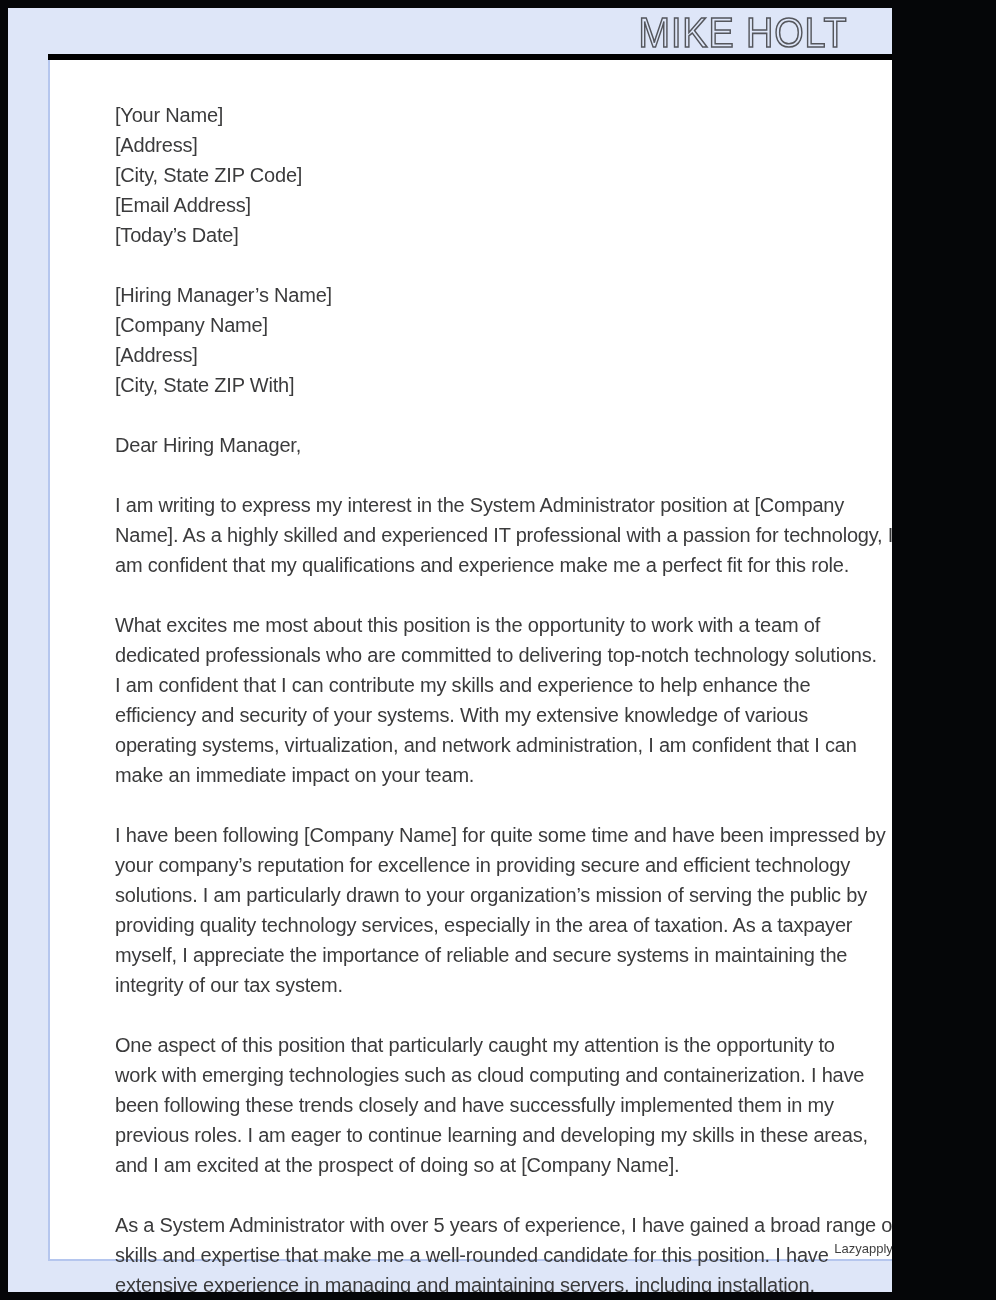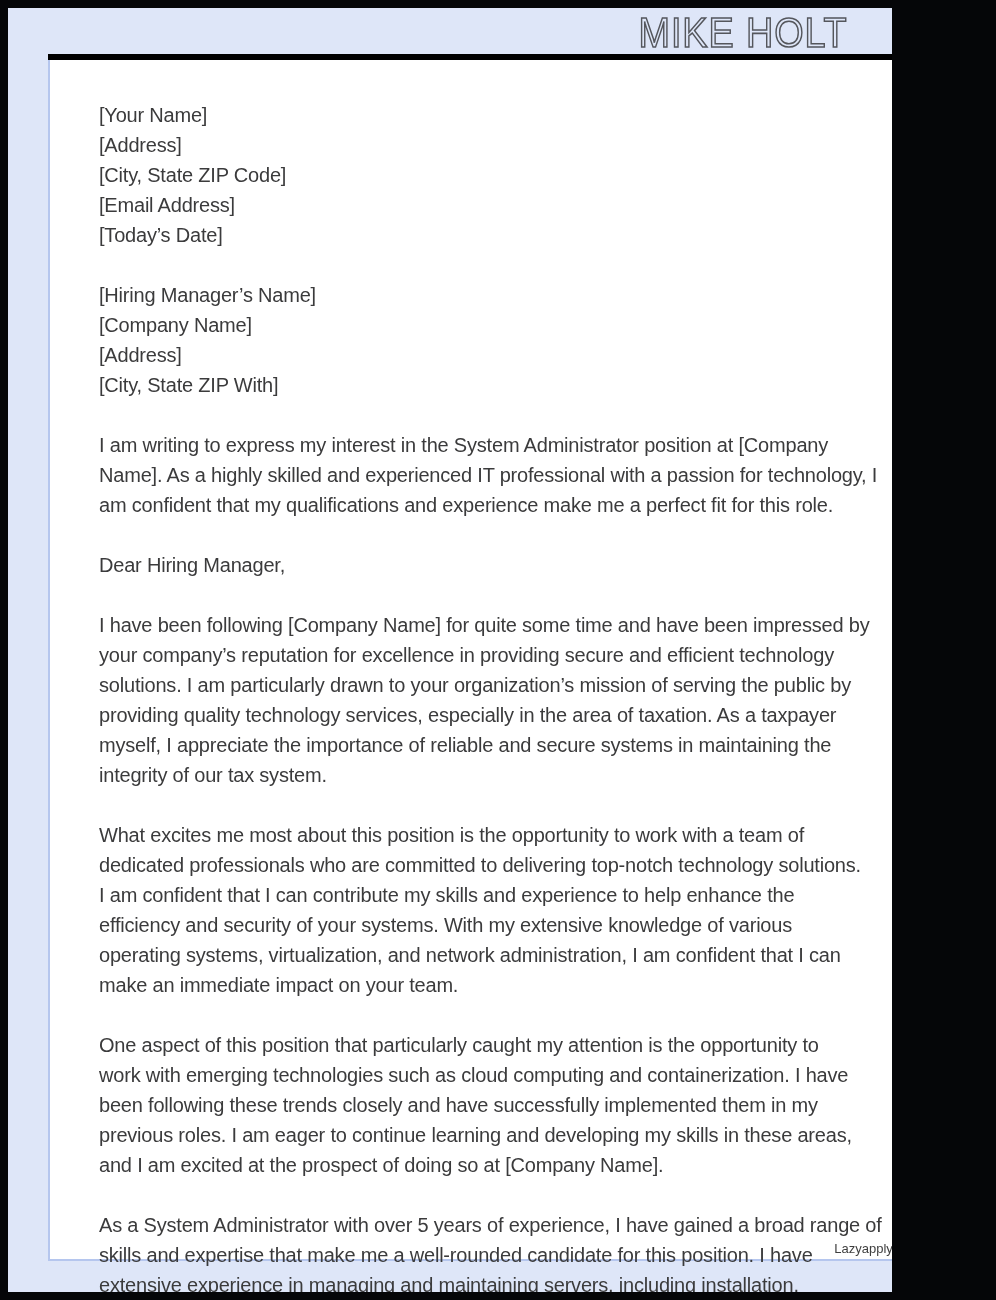--- a/index.html
+++ b/index.html
@@ -60,21 +60,21 @@
     position:absolute;
     left:0; top:0;
     width:100%;
     padding:40px 48px 0 49px;
     font-size:20px;
     line-height:30px;
     letter-spacing:-0.2px;
     color:var(--text);
   }
   .letter-body p{
-    margin:0 0 30px 0;
+    margin:0 0 30px 16px;
     white-space:pre-line;
   }
   .watermark{
     position:absolute;
     right:26px; bottom:3px;
     font-size:13px;
     color:var(--watermark);
     letter-spacing:0;
   }
 </style>
@@ -94,39 +94,39 @@
 [Address]
 [City, State ZIP Code]
 [Email Address]
 [Today’s Date]</p>
 
       <p>[Hiring Manager’s Name]
 [Company Name]
 [Address]
 [City, State ZIP With]</p>
 
+      <p>Dear Hiring Manager,</p>
+
       <p>I am writing to express my interest in the System Administrator position at [Company
 Name]. As a highly skilled and experienced IT professional with a passion for technology, I
 am confident that my qualifications and experience make me a perfect fit for this role.</p>
 
-      <p>Dear Hiring Manager,</p>
+      <p>What excites me most about this position is the opportunity to work with a team of
+dedicated professionals who are committed to delivering top-notch technology solutions.
+I am confident that I can contribute my skills and experience to help enhance the
+efficiency and security of your systems. With my extensive knowledge of various
+operating systems, virtualization, and network administration, I am confident that I can
+make an immediate impact on your team.</p>
 
       <p>I have been following [Company Name] for quite some time and have been impressed by
 your company’s reputation for excellence in providing secure and efficient technology
 solutions. I am particularly drawn to your organization’s mission of serving the public by
 providing quality technology services, especially in the area of taxation. As a taxpayer
 myself, I appreciate the importance of reliable and secure systems in maintaining the
 integrity of our tax system.</p>
-
-      <p>What excites me most about this position is the opportunity to work with a team of
-dedicated professionals who are committed to delivering top-notch technology solutions.
-I am confident that I can contribute my skills and experience to help enhance the
-efficiency and security of your systems. With my extensive knowledge of various
-operating systems, virtualization, and network administration, I am confident that I can
-make an immediate impact on your team.</p>
 
       <p>One aspect of this position that particularly caught my attention is the opportunity to
 work with emerging technologies such as cloud computing and containerization. I have
 been following these trends closely and have successfully implemented them in my
 previous roles. I am eager to continue learning and developing my skills in these areas,
 and I am excited at the prospect of doing so at [Company Name].</p>
 
       <p>As a System Administrator with over 5 years of experience, I have gained a broad range of
 skills and expertise that make me a well-rounded candidate for this position. I have
 extensive experience in managing and maintaining servers, including installation,</p>

